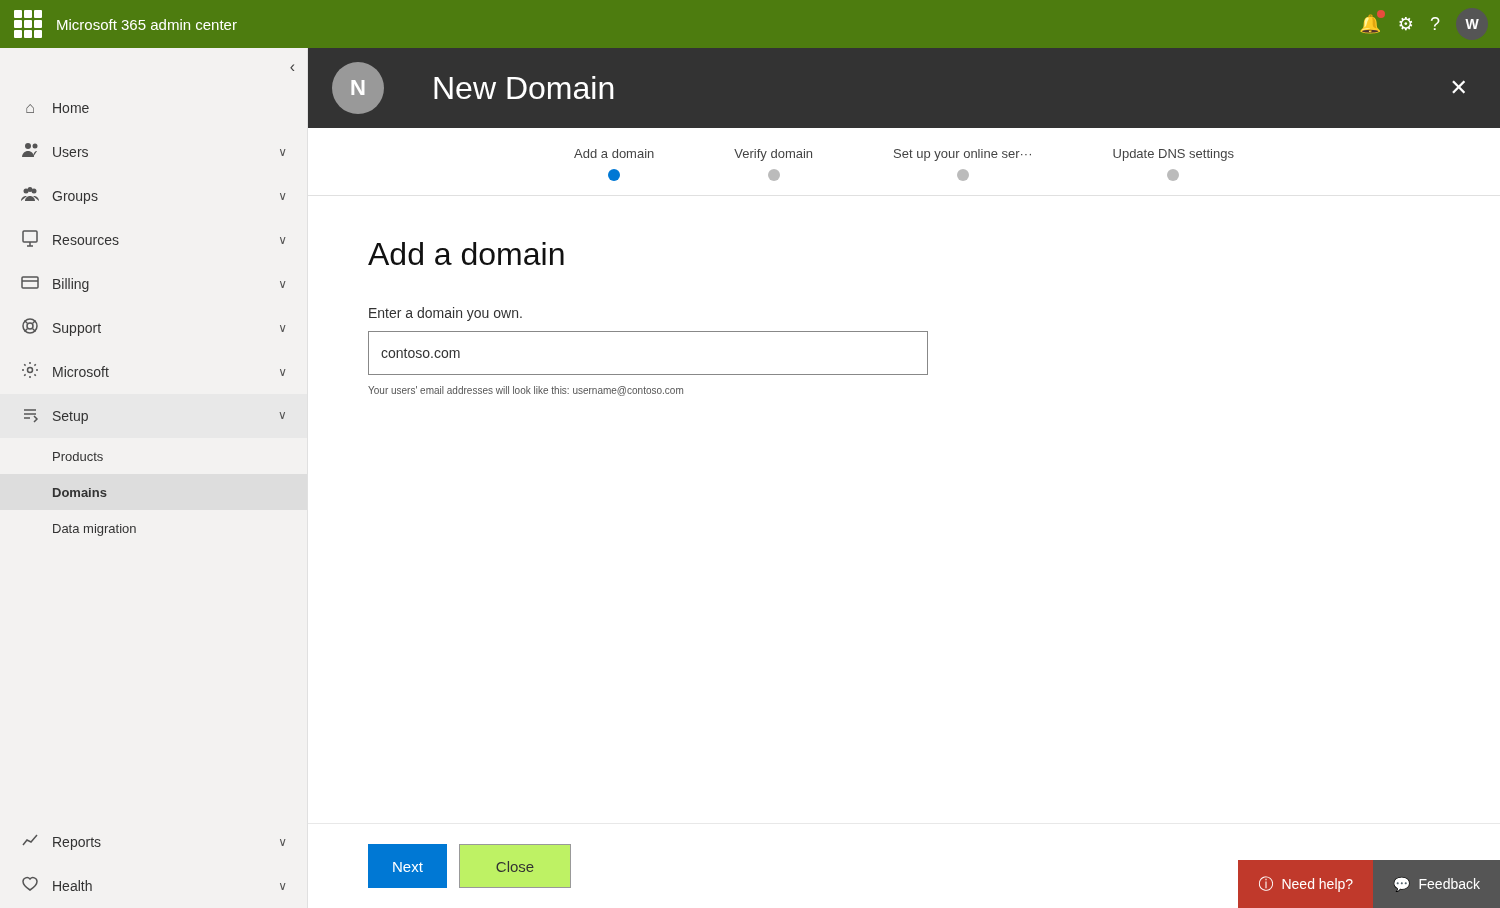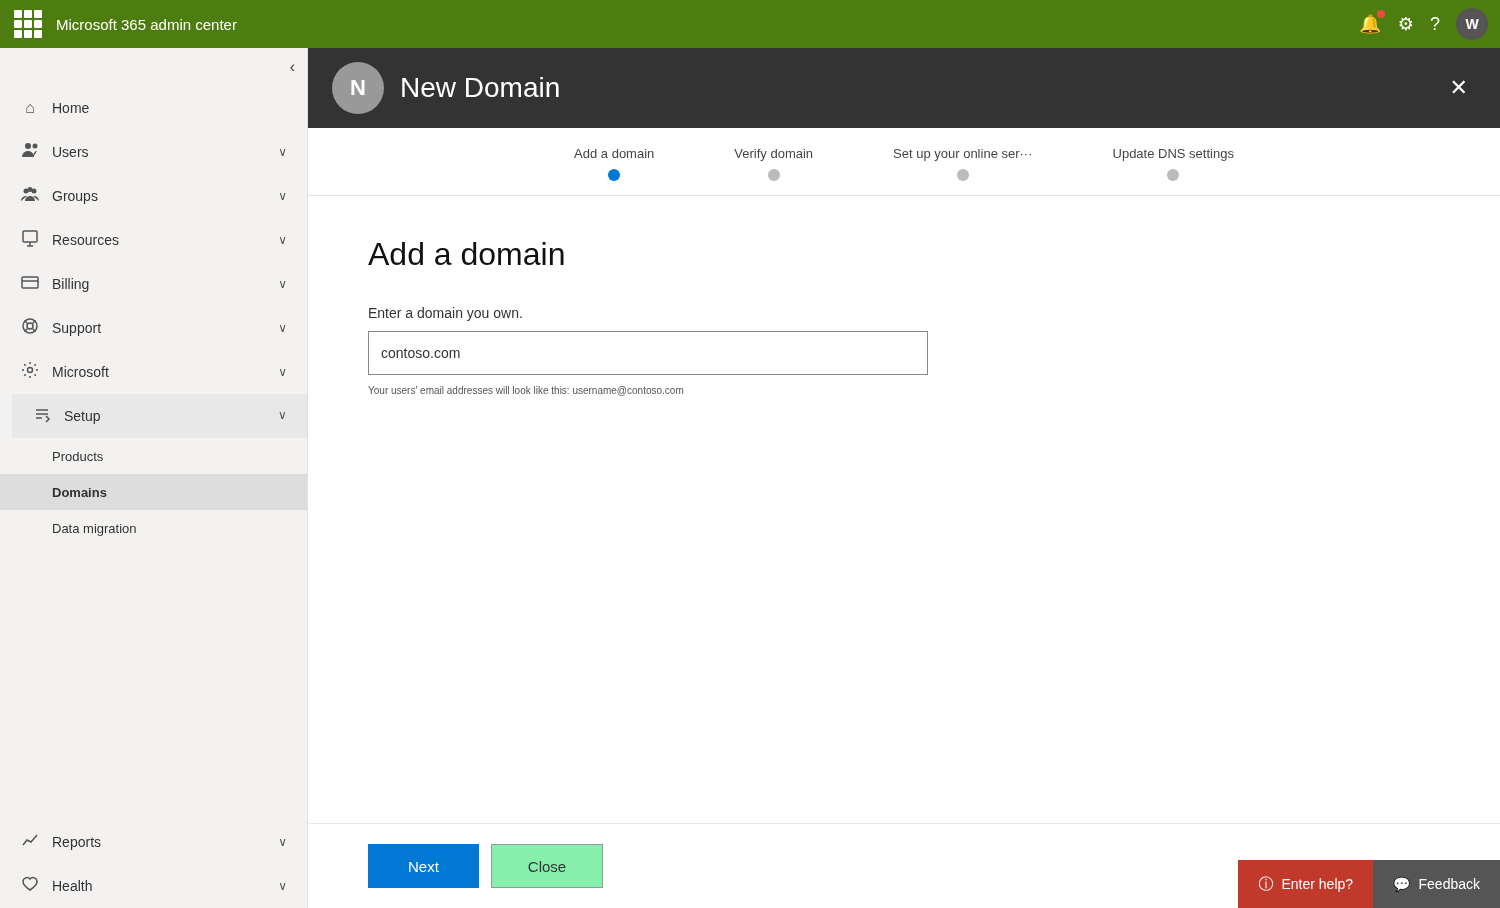--- a/index.html
+++ b/index.html
@@ -65,21 +65,21 @@
 
     .nav-item {
       display: flex; align-items: center;
       padding: 10px 20px;
       cursor: pointer;
       gap: 12px;
       color: #333;
       font-size: 14px;
       min-height: 44px;
     }
-    .nav-item.active { background: #e8e8e8; margin-left: 12px; }
+    .nav-item.active { background: #e8e8e8; }
     .nav-item-icon { width: 20px; text-align: center; font-size: 16px; color: #555; flex-shrink: 0; }
     .nav-item-label { flex: 1; }
     .nav-item-chevron { font-size: 12px; color: #555; }
     .nav-item-chevron.open { transform: rotate(180deg); }
 
     .nav-sub-item {
       padding: 9px 12px 9px 52px;
       font-size: 13px;
       color: #333;
       cursor: pointer;
@@ -121,21 +121,21 @@
     }
     .panel-avatar {
       width: 52px; height: 52px;
       background: #999; border-radius: 50%;
       display: flex; align-items: center; justify-content: center;
       color: white; font-size: 22px; font-weight: 600;
       margin-right: 16px;
       flex-shrink: 0;
     }
     .panel-title {
-      color: white; font-size: 28px; font-weight: 300; flex: 1;
+      color: white; font-size: 32px; font-weight: 300; flex: 1; margin-left: 32px;
     }
     .panel-close {
       color: white; font-size: 22px; cursor: pointer; padding: 8px;
     }
 
     
     .steps-bar {
       display: flex;
       align-items: center;
       justify-content: center;
@@ -197,28 +197,28 @@
       padding: 20px 60px;
       display: flex;
       gap: 12px;
       border-top: 1px solid #e8e8e8;
       flex-shrink: 0;
     }
     .btn-primary {
       background: #0078d4;
       color: white;
       border: none;
-      padding: 0 40px;
+      padding: 0 24px;
       height: 44px;
       font-size: 15px;
       cursor: pointer;
       font-family: inherit;
     }
     .btn-secondary {
-      background: #86efac;
+      background: #bef264;
       color: #333;
       border: 1px solid #999;
       padding: 0 36px;
       height: 44px;
       font-size: 15px;
       cursor: pointer;
       font-family: inherit;
       text-align: right;
     }
 
@@ -438,19 +438,19 @@
         <button class="btn-primary">Next</button>
         <button class="btn-secondary">Close</button>
       </div>
     </div>
   </div>
 </div>
 
 <div class="bottom-bar">
   <button class="btn-need-help">
     <span style="font-size:15px">ⓘ</span>
-    <span>Enter help?</span>
+    <span>Need help?</span>
   </button>
   <button class="btn-feedback">
     <span style="font-size:14px">💬</span>
     <span>Feedback</span>
   </button>
 </div>
 
 </body></html>

